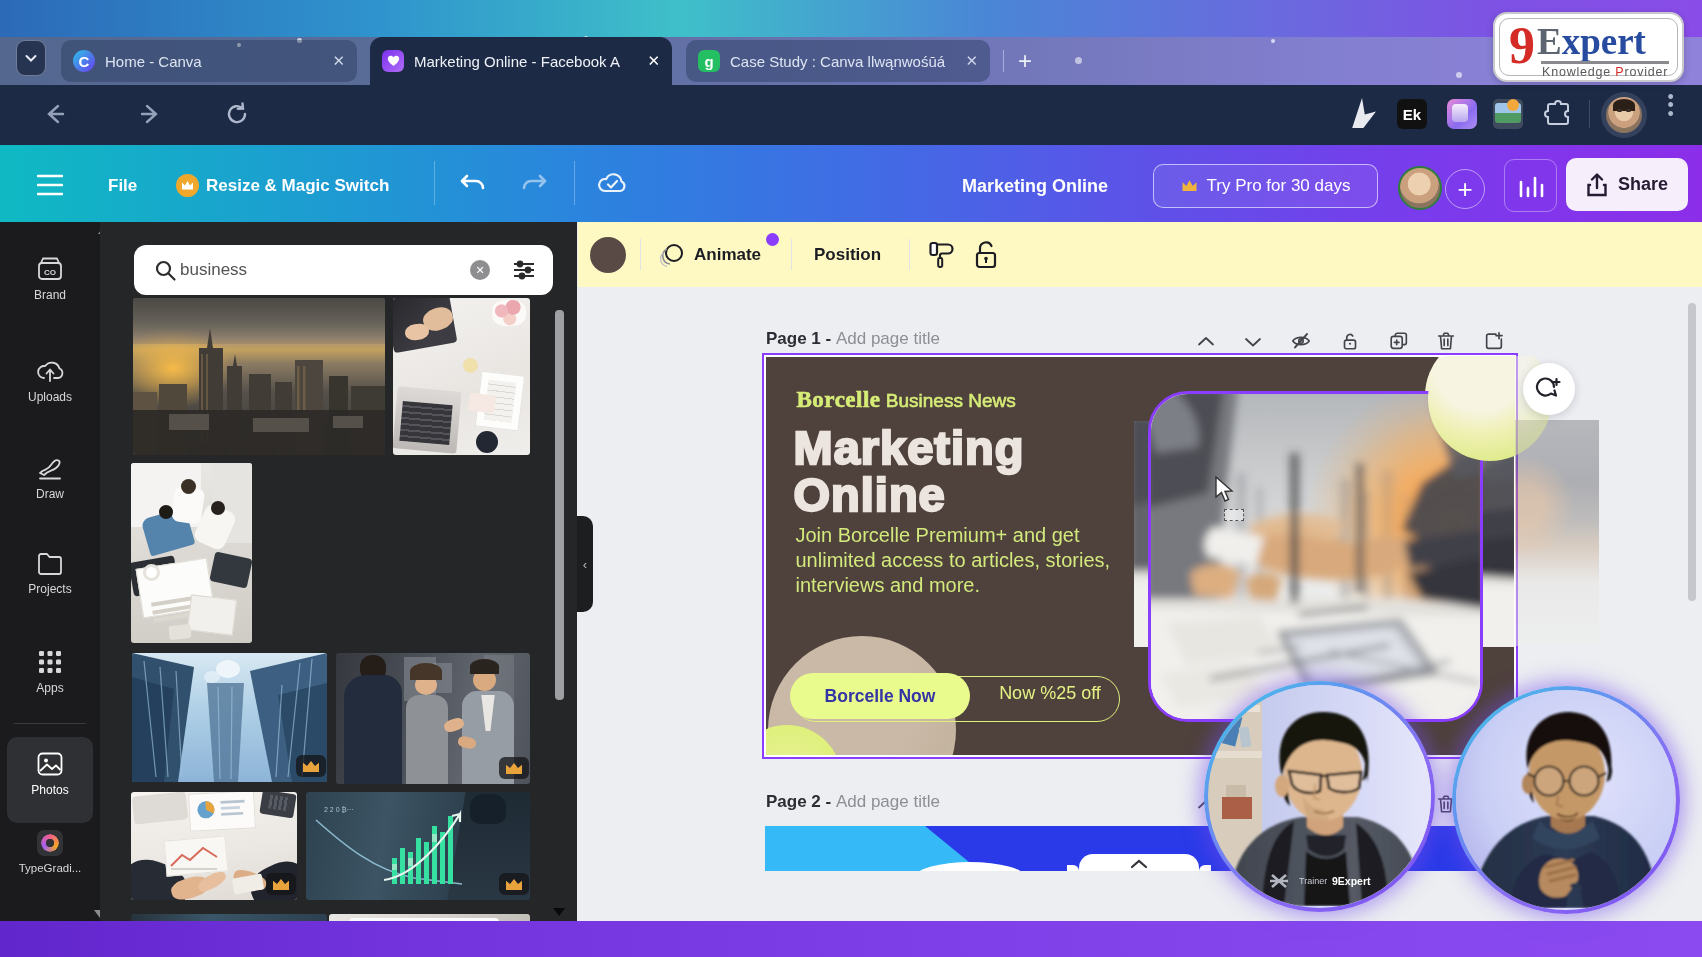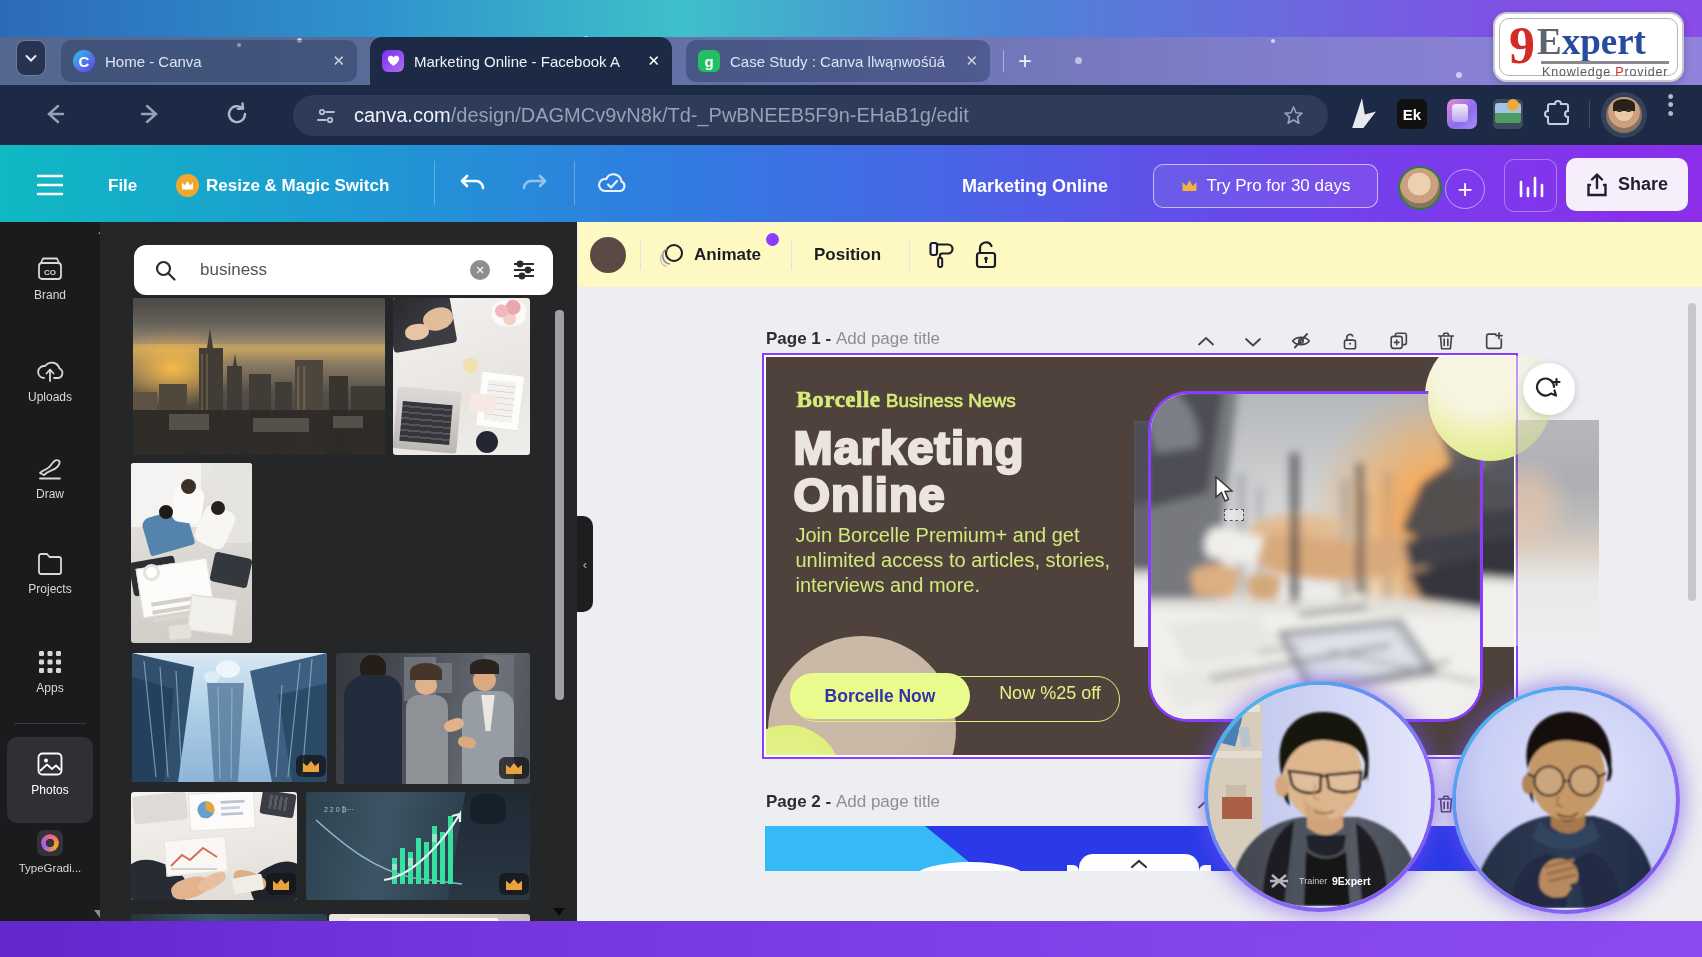--- a/index.html
+++ b/index.html
@@ -106,31 +106,20 @@
   <div class="abs" id="urlrow">
     <svg class="navarrow" style="left:40px;" viewBox="0 0 30 30">
         <path d="M18 7 L9 15 L18 23 M9.5 15 L23 15" stroke="#95a1b8" stroke-width="2.4" fill="none" stroke-linecap="round"></path>
       </svg>
     <svg class="navarrow" style="left:135px;" viewBox="0 0 30 30">
         <path d="M12 7 L21 15 L12 23 M7 15 L20.5 15" stroke="#95a1b8" stroke-width="2.4" fill="none" stroke-linecap="round"></path>
       </svg>
     <svg class="navarrow" style="left:222px;" viewBox="0 0 30 30">
         <path d="M23 15 A 8 8 0 1 1 20.5 9.3 M20.5 4.5 L21 9.7 L15.8 9.9" stroke="#aeb8cc" stroke-width="2.4" fill="none" stroke-linecap="round"></path>
       </svg>
-    <div class="abs" id="urlpill">
-      <svg style="margin-left:22px;" width="22" height="22" viewBox="0 0 22 22">
-          <circle cx="7" cy="7" r="2.2" fill="none" stroke="#b8c2d6" stroke-width="1.8"></circle>
-          <path d="M11 7 L19 7 M3 15 L11 15" stroke="#b8c2d6" stroke-width="1.8" stroke-linecap="round"></path>
-          <circle cx="15" cy="15" r="2.2" fill="none" stroke="#b8c2d6" stroke-width="1.8"></circle>
-        </svg>
-      <div style="margin-left:17px;font-size:20px;color:#eef1f7;">canva.com<span style="color:#96a1b6;">/design/DAGMCv9vN8k/Td-_PwBNEEB5F9n-EHaB1g/edit</span></div>
-      <svg style="position:absolute;right:24px;top:10px;" width="21" height="21" viewBox="0 0 21 21">
-          <path d="M10.5 2 L13 7.7 L19 8.2 L14.5 12.2 L15.9 18.2 L10.5 15 L5.1 18.2 L6.5 12.2 L2 8.2 L8 7.7 Z" fill="none" stroke="#9aa5ba" stroke-width="1.6" stroke-linejoin="round"></path>
-        </svg>
-    </div>
     <div style="position:absolute;left:1348px;top:13px;width:28px;height:30px;background:#e8eaf0;clip-path:polygon(15% 100%,50% 0,60% 55%,100% 45%,55% 100%);"></div>
     <div style="position:absolute;left:1397px;top:14px;width:30px;height:30px;border-radius:6px;background:#111;color:#fff;font-weight:bold;font-size:15px;display:flex;align-items:center;justify-content:center;">Ek</div>
     <div style="position:absolute;left:1447px;top:14px;width:30px;height:30px;border-radius:7px;background:linear-gradient(135deg,#e98ad8,#8a6cf0 60%,#b090f5);"></div>
     <div style="position:absolute;left:1452px;top:19px;width:16px;height:18px;border-radius:4px;background:#caf;background:linear-gradient(180deg,#f5eefc,#b9a6ef);"></div>
     <div style="position:absolute;left:1493px;top:14px;width:30px;height:30px;border-radius:5px;background:#3e4b5e;overflow:hidden;">
       <div style="position:absolute;left:2px;top:4px;width:26px;height:20px;border-radius:3px;background:linear-gradient(180deg,#9fc6e8 50%,#4f9b62 50%);"></div>
       <div style="position:absolute;left:14px;top:0px;width:12px;height:12px;border-radius:50%;background:#f3a83c;"></div>
     </div>
     <svg style="position:absolute;left:1543px;top:14px;" width="30" height="30" viewBox="0 0 30 30">
         <path d="M12 5 a3 3 0 0 1 6 0 h5 a2 2 0 0 1 2 2 v5 a3 3 0 0 0 0 6 v5 a2 2 0 0 1 -2 2 H7 a2 2 0 0 1 -2 -2 v-5 a3 3 0 0 1 0 -6 V7 a2 2 0 0 1 2 -2 Z" fill="none" stroke="#c5cede" stroke-width="2"></path>
@@ -256,21 +245,21 @@
     <div style="position:absolute;left:101px;top:208px;width:9px;height:270px;border-radius:5px;background:#85868a;"></div>
     <div style="position:absolute;left:94px;top:688px;width:0;height:0;border-left:6px solid transparent;border-right:6px solid transparent;border-top:8px solid #8a8b8e;"></div>
   </div>
 
   <div class="abs" id="panel">
     <div style="position:absolute;left:34px;top:23px;width:419px;height:50px;border-radius:12px;background:#fff;display:flex;align-items:center;">
       <svg style="margin-left:20px;" width="23" height="23" viewBox="0 0 23 23">
           <circle cx="9.5" cy="9.5" r="6.5" fill="none" stroke="#2c2c2c" stroke-width="2.2"></circle>
           <path d="M14.5 14.5 L20.5 20.5" stroke="#2c2c2c" stroke-width="2.2" stroke-linecap="round"></path>
         </svg>
-      <span style="margin-left:23px;font-size:17px;color:#545454;">business</span>
+      <span style="margin-left:3px;font-size:17px;color:#545454;">business</span>
       <div style="position:absolute;right:63px;top:15px;width:20px;height:20px;border-radius:50%;background:#8e8e90;color:#fff;font-size:11px;display:flex;align-items:center;justify-content:center;">✕</div>
       <svg style="position:absolute;right:18px;top:14px;" width="22" height="22" viewBox="0 0 22 22">
           <path d="M1 5 H21 M1 11 H21 M1 17 H21" stroke="#2c2c2c" stroke-width="2"></path>
           <circle cx="7" cy="5" r="2.6" fill="#252628" stroke="#2c2c2c" stroke-width="1.6"></circle>
           <circle cx="15" cy="11" r="2.6" fill="#252628" stroke="#2c2c2c" stroke-width="1.6"></circle>
           <circle cx="9" cy="17" r="2.6" fill="#252628" stroke="#2c2c2c" stroke-width="1.6"></circle>
         </svg>
     </div>
     <div id="thumbs">
 

